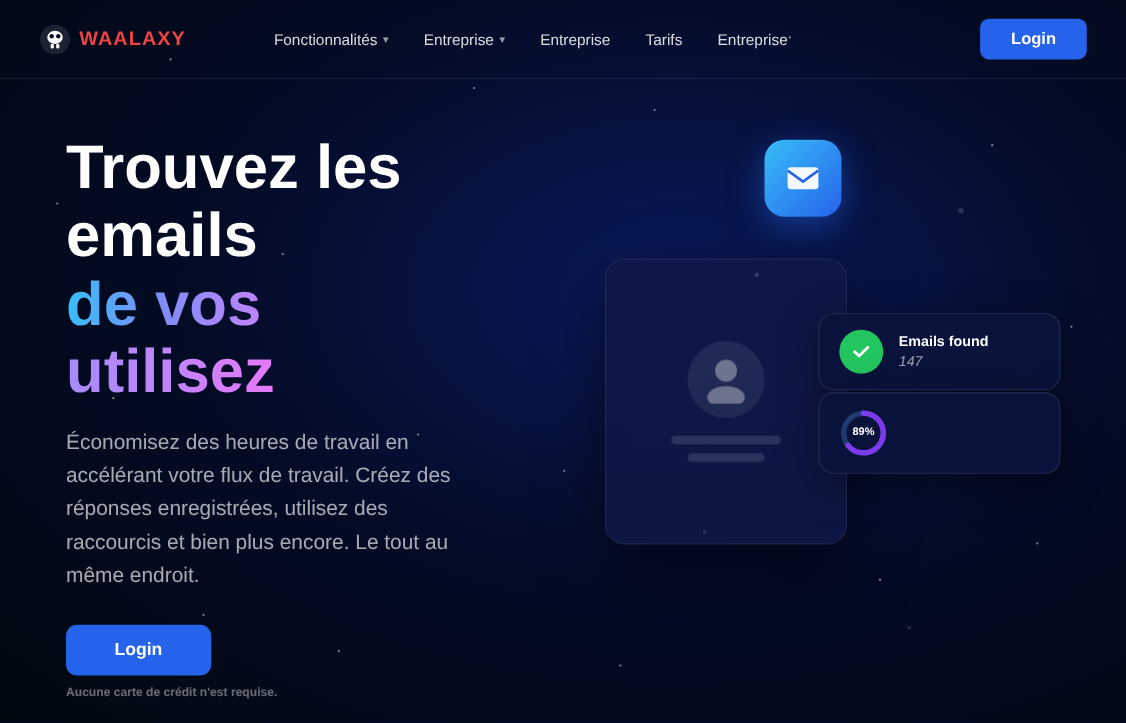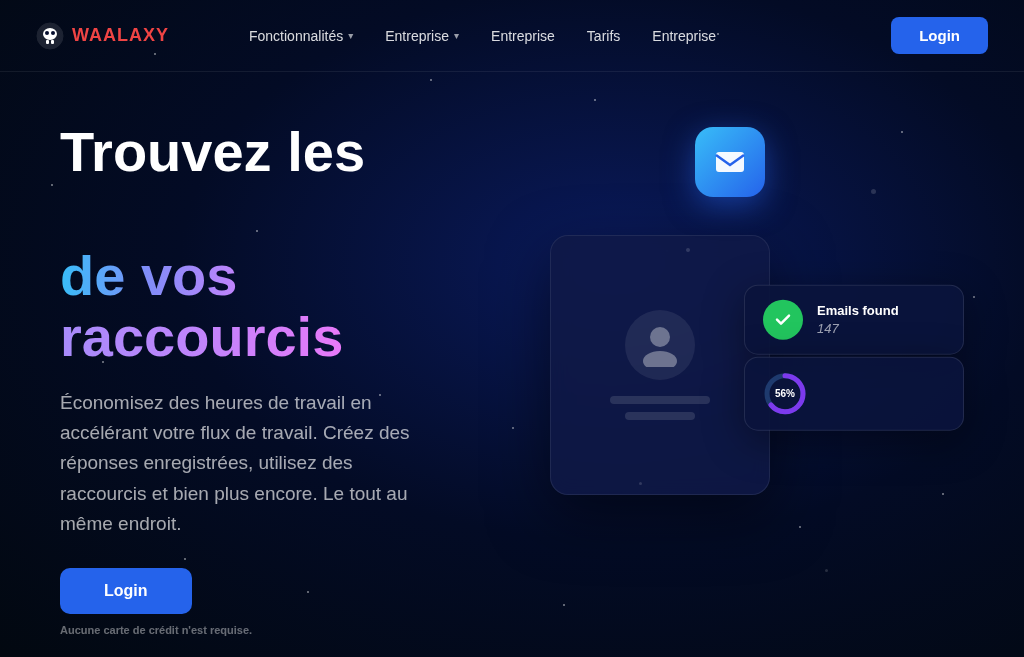--- a/index.html
+++ b/index.html
@@ -368,23 +368,23 @@
     </div>
   </div>
 
   <button class="nav-login-btn">Login</button>
 </nav>
 
 <section class="hero">
   <div class="hero-text">
     <h1 class="hero-title">
       <span class="white-line">Trouvez les</span><br>
-      <br>
+      <span class="white-line">emails</span><br>
       <span class="gradient-line">de vos</span><br>
-      <span class="purple-line">raccourcis</span>
+      <span class="purple-line">utilisez</span>
     </h1>
     <p class="hero-subtitle">Économisez des heures de travail en accélérant votre flux de travail. Créez des réponses enregistrées, utilisez des raccourcis et bien plus encore. Le tout au même endroit.</p>
     <button class="hero-login-btn">Login</button>
     <p class="hero-no-card">Aucune carte de crédit n'est requise.</p>
   </div>
 
   <div class="hero-illustration">
 
     <div class="profile-card">
       <div class="profile-avatar">
@@ -421,21 +421,21 @@
       </div>
 
       <div class="stat-card">
         <div class="donut-wrap">
           <svg class="donut-svg" viewBox="0 0 44 44">
 
             <circle cx="22" cy="22" r="18" fill="none" stroke="#1e3a6e" stroke-width="5"></circle>
 
             <circle cx="22" cy="22" r="18" fill="none" stroke="#7c3aed" stroke-width="5" stroke-dasharray="100.53 113" stroke-dashoffset="28.27" stroke-linecap="round" transform="rotate(-90 22 22)"></circle>
           </svg>
-          <div class="donut-text">56%</div>
+          <div class="donut-text">89%</div>
         </div>
       </div>
 
     </div>
 
     <div class="deco-dot" style="width:4px;height:4px;top:30%;left:40%;"></div>
     <div class="deco-dot" style="width:3px;height:3px;top:70%;left:30%;"></div>
     <div class="deco-dot" style="width:5px;height:5px;top:20%;left:80%;"></div>
     <div class="deco-dot" style="width:3px;height:3px;top:85%;left:70%;"></div>
 

